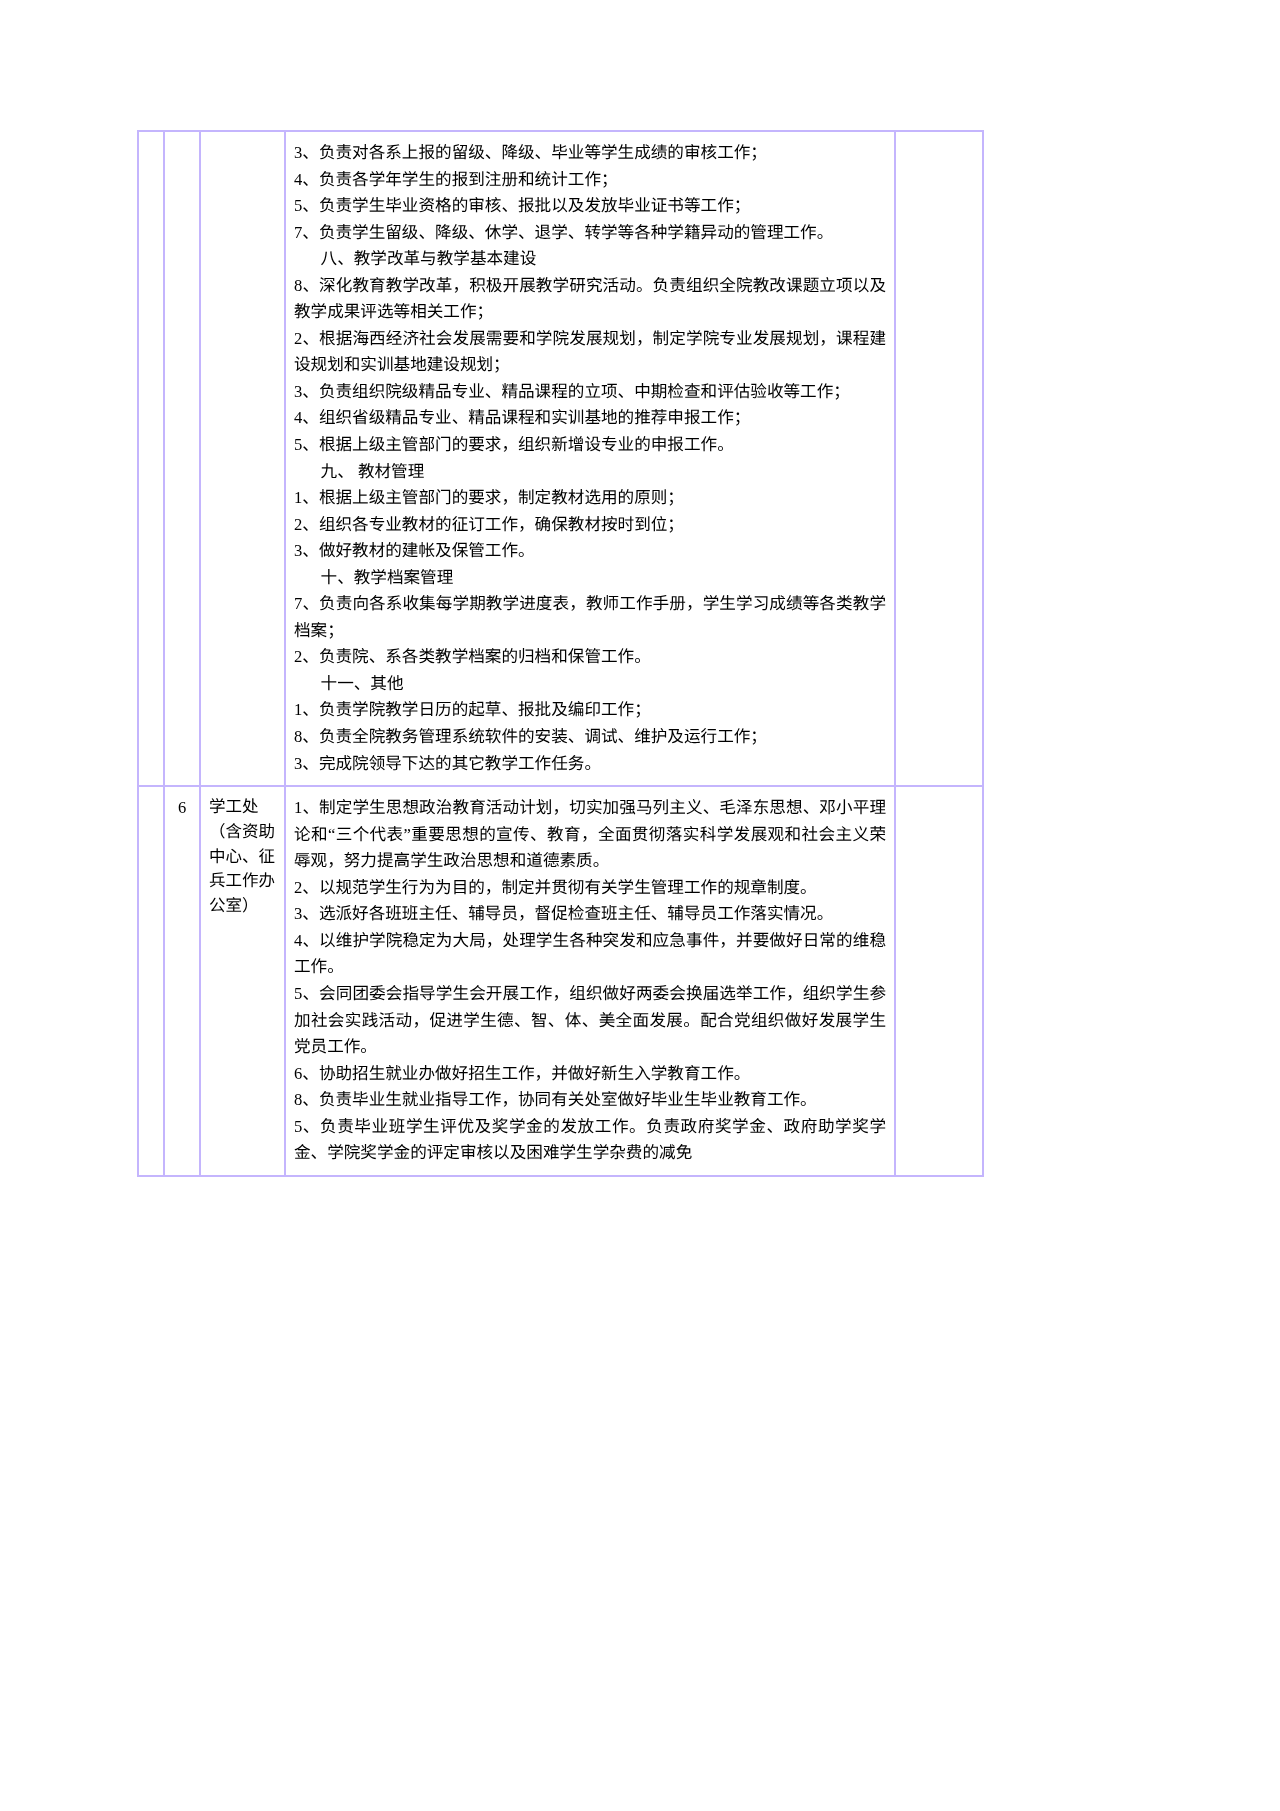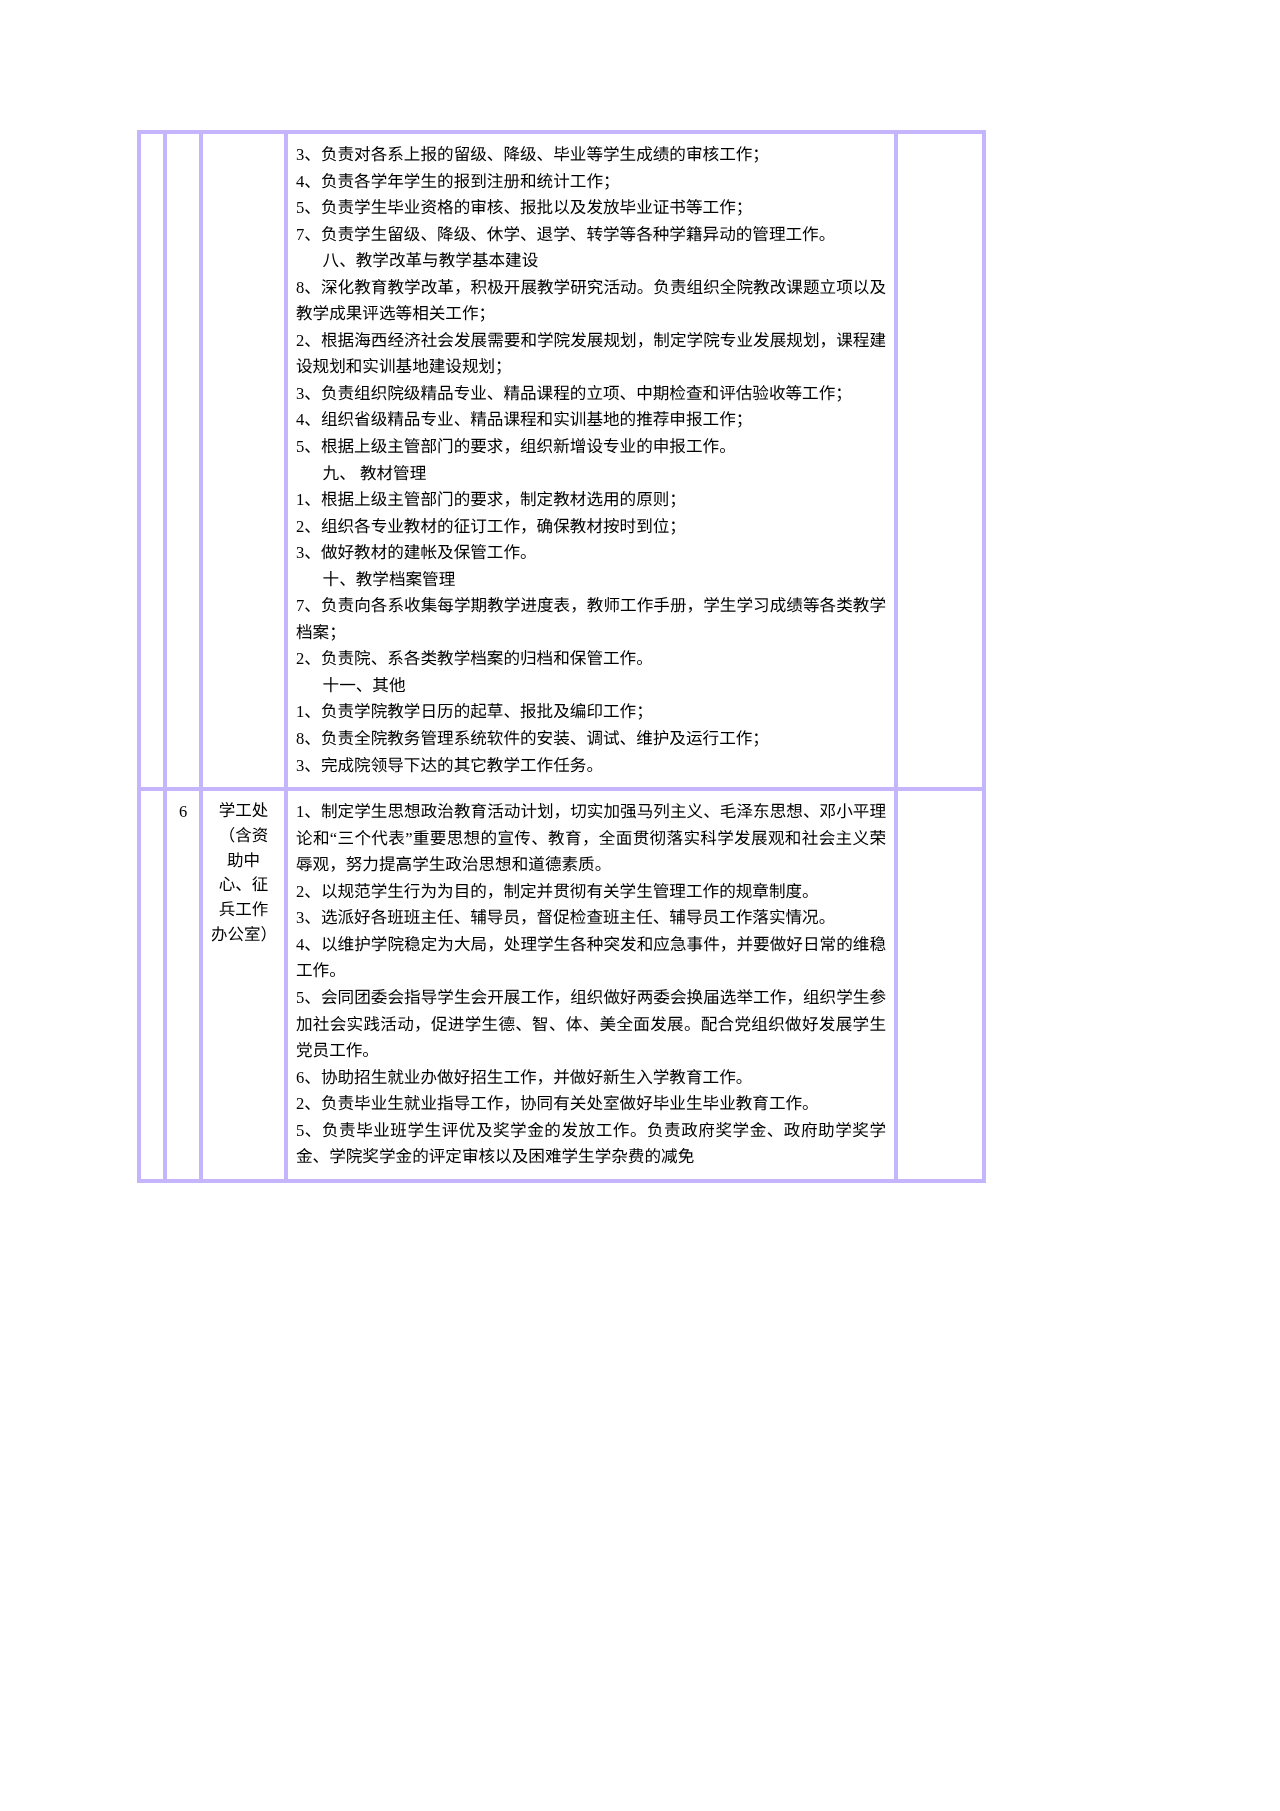--- a/index.html
+++ b/index.html
@@ -24,38 +24,38 @@
   }
   .doc-table {
     position: absolute;
     left: 137px;
     top: 130px;
     width: 845px;
     border-collapse: collapse;
     table-layout: fixed;
   }
   .doc-table td {
-    border: 4px solid #c4b5fd;
+    border: 2px solid #c4b5fd;
     vertical-align: top;
     padding: 8px;
   }
   .col-a { width: 26px; }
   .col-b { width: 36px; }
   .col-c { width: 85px; }
   .col-d { width: 610px; }
   .col-e { width: 88px; }
 
   .cell-num {
     text-align: center;
     vertical-align: middle;
     font-size: 16.5px;
     line-height: 1.55;
   }
   .cell-dept {
-    text-align: center;
+    text-align: left;
     vertical-align: middle;
     font-size: 16.5px;
     line-height: 1.5;
     padding: 2px 6px;
     word-break: break-all;
     margin-left: 24px;
   }
   .cell-body {
     padding: 6px 10px 8px 10px;
     font-size: 16.6px;
@@ -122,20 +122,20 @@
         <td class="blank"></td>
         <td class="cell-num">6</td>
         <td class="cell-dept">学工处（含资助中心、征兵工作办公室）</td>
         <td class="cell-body">
           <p class="item">1、制定学生思想政治教育活动计划，切实加强马列主义、毛泽东思想、邓小平理论和“三个代表”重要思想的宣传、教育，全面贯彻落实科学发展观和社会主义荣辱观，努力提高学生政治思想和道德素质。</p>
           <p class="item">2、以规范学生行为为目的，制定并贯彻有关学生管理工作的规章制度。</p>
           <p class="item">3、选派好各班班主任、辅导员，督促检查班主任、辅导员工作落实情况。</p>
           <p class="item">4、以维护学院稳定为大局，处理学生各种突发和应急事件，并要做好日常的维稳工作。</p>
           <p class="item">5、会同团委会指导学生会开展工作，组织做好两委会换届选举工作，组织学生参加社会实践活动，促进学生德、智、体、美全面发展。配合党组织做好发展学生党员工作。</p>
           <p class="item">6、协助招生就业办做好招生工作，并做好新生入学教育工作。</p>
-          <p class="item">2、负责毕业生就业指导工作，协同有关处室做好毕业生毕业教育工作。</p>
+          <p class="item">8、负责毕业生就业指导工作，协同有关处室做好毕业生毕业教育工作。</p>
           <p class="item">5、负责毕业班学生评优及奖学金的发放工作。负责政府奖学金、政府助学奖学金、学院奖学金的评定审核以及困难学生学杂费的减免</p>
         </td>
         <td class="blank"></td>
       </tr>
     </tbody>
   </table>
 </div>
 
 </body></html>

